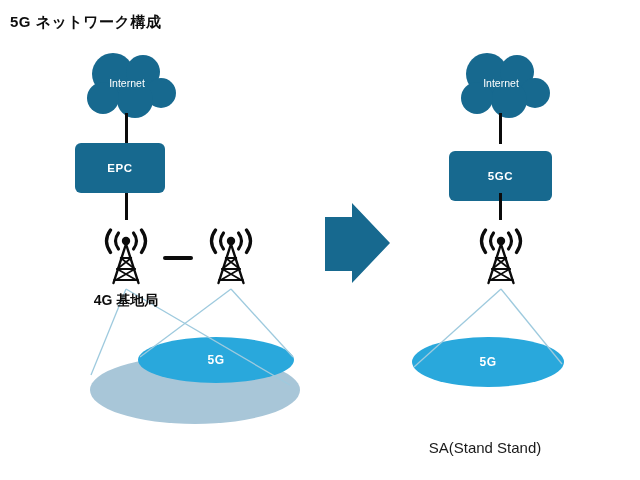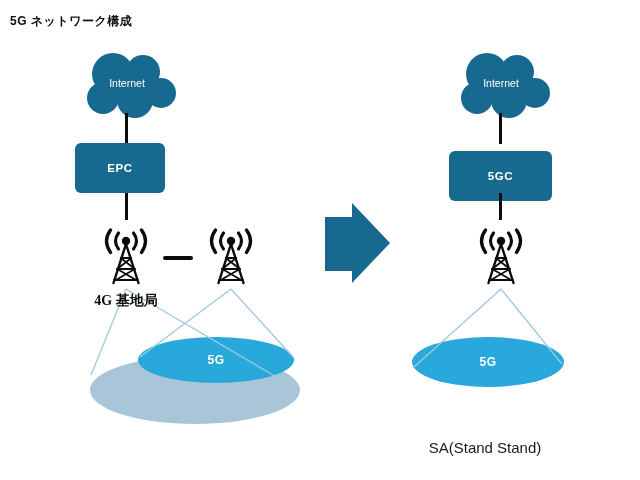--- a/index.html
+++ b/index.html
@@ -2,21 +2,21 @@
 <html><head>
 <meta charset="utf-8">
 <style>
   html,body{margin:0;padding:0;background:#ffffff;}
   .canvas{
     position:relative;width:640px;height:480px;background:#ffffff;
     font-family:"Liberation Sans","DejaVu Sans",sans-serif;overflow:hidden;
   }
   .abs{position:absolute;}
   .title{
-    left:10px;top:13px;font-size:12px;font-weight:bold;color:#0d0d0d;letter-spacing:.5px;
+    left:10px;top:13px;font-size:15px;font-weight:bold;color:#0d0d0d;letter-spacing:.5px;
   }
   .shapes{left:0;top:0;}
   .vline{width:3px;background:#0b0b0b;}
   .core-box{
     width:90px;height:50px;background:#17698f;border-radius:6px;
     display:flex;align-items:center;justify-content:center;
     color:#ffffff;font-weight:bold;font-size:11.5px;letter-spacing:.6px;
   }
   .cloud-label{
     width:104px;text-align:center;color:#ffffff;font-weight:normal;font-size:10.5px;
@@ -104,21 +104,21 @@
       <path d="M15.2 52 L38.8 52" stroke-width="2"></path>
       <path d="M21.8 30 L35.8 41 M32.2 30 L18.2 41" stroke-width="1.7"></path>
       <path d="M18.2 41 L37.2 52 M35.8 41 L16.8 52" stroke-width="1.7"></path>
       <path d="M19.5 5 Q13.5 13 19.5 21" stroke-width="3.1"></path>
       <path d="M11.5 2 Q3.5 13 11.5 24.5" stroke-width="3.3"></path>
       <path d="M34.5 5 Q40.5 13 34.5 21" stroke-width="3.1"></path>
       <path d="M42.5 2 Q50.5 13 42.5 24.5" stroke-width="3.3"></path>
     </g>
   </svg>
 
-  <div class="abs station-label" style="left:71px;top:292px;font-family:Liberation Serif, serif;">4G 基地局</div>
+  <div class="abs station-label" style="left:71px;top:292px;">4G 基地局</div>
 
   <div class="abs ellipse-label" style="left:186px;top:353px;">5G</div>
   <div class="abs ellipse-label" style="left:165px;top:390px;margin-top:48px;">4G</div>
 
 
   <svg class="abs" style="left:449px;top:48px;" width="104" height="72" viewBox="0 0 104 72">
     <g fill="#17698f">
       <circle cx="38" cy="26" r="21"></circle>
       <circle cx="68" cy="24" r="17"></circle>
       <circle cx="86" cy="45" r="15"></circle>

